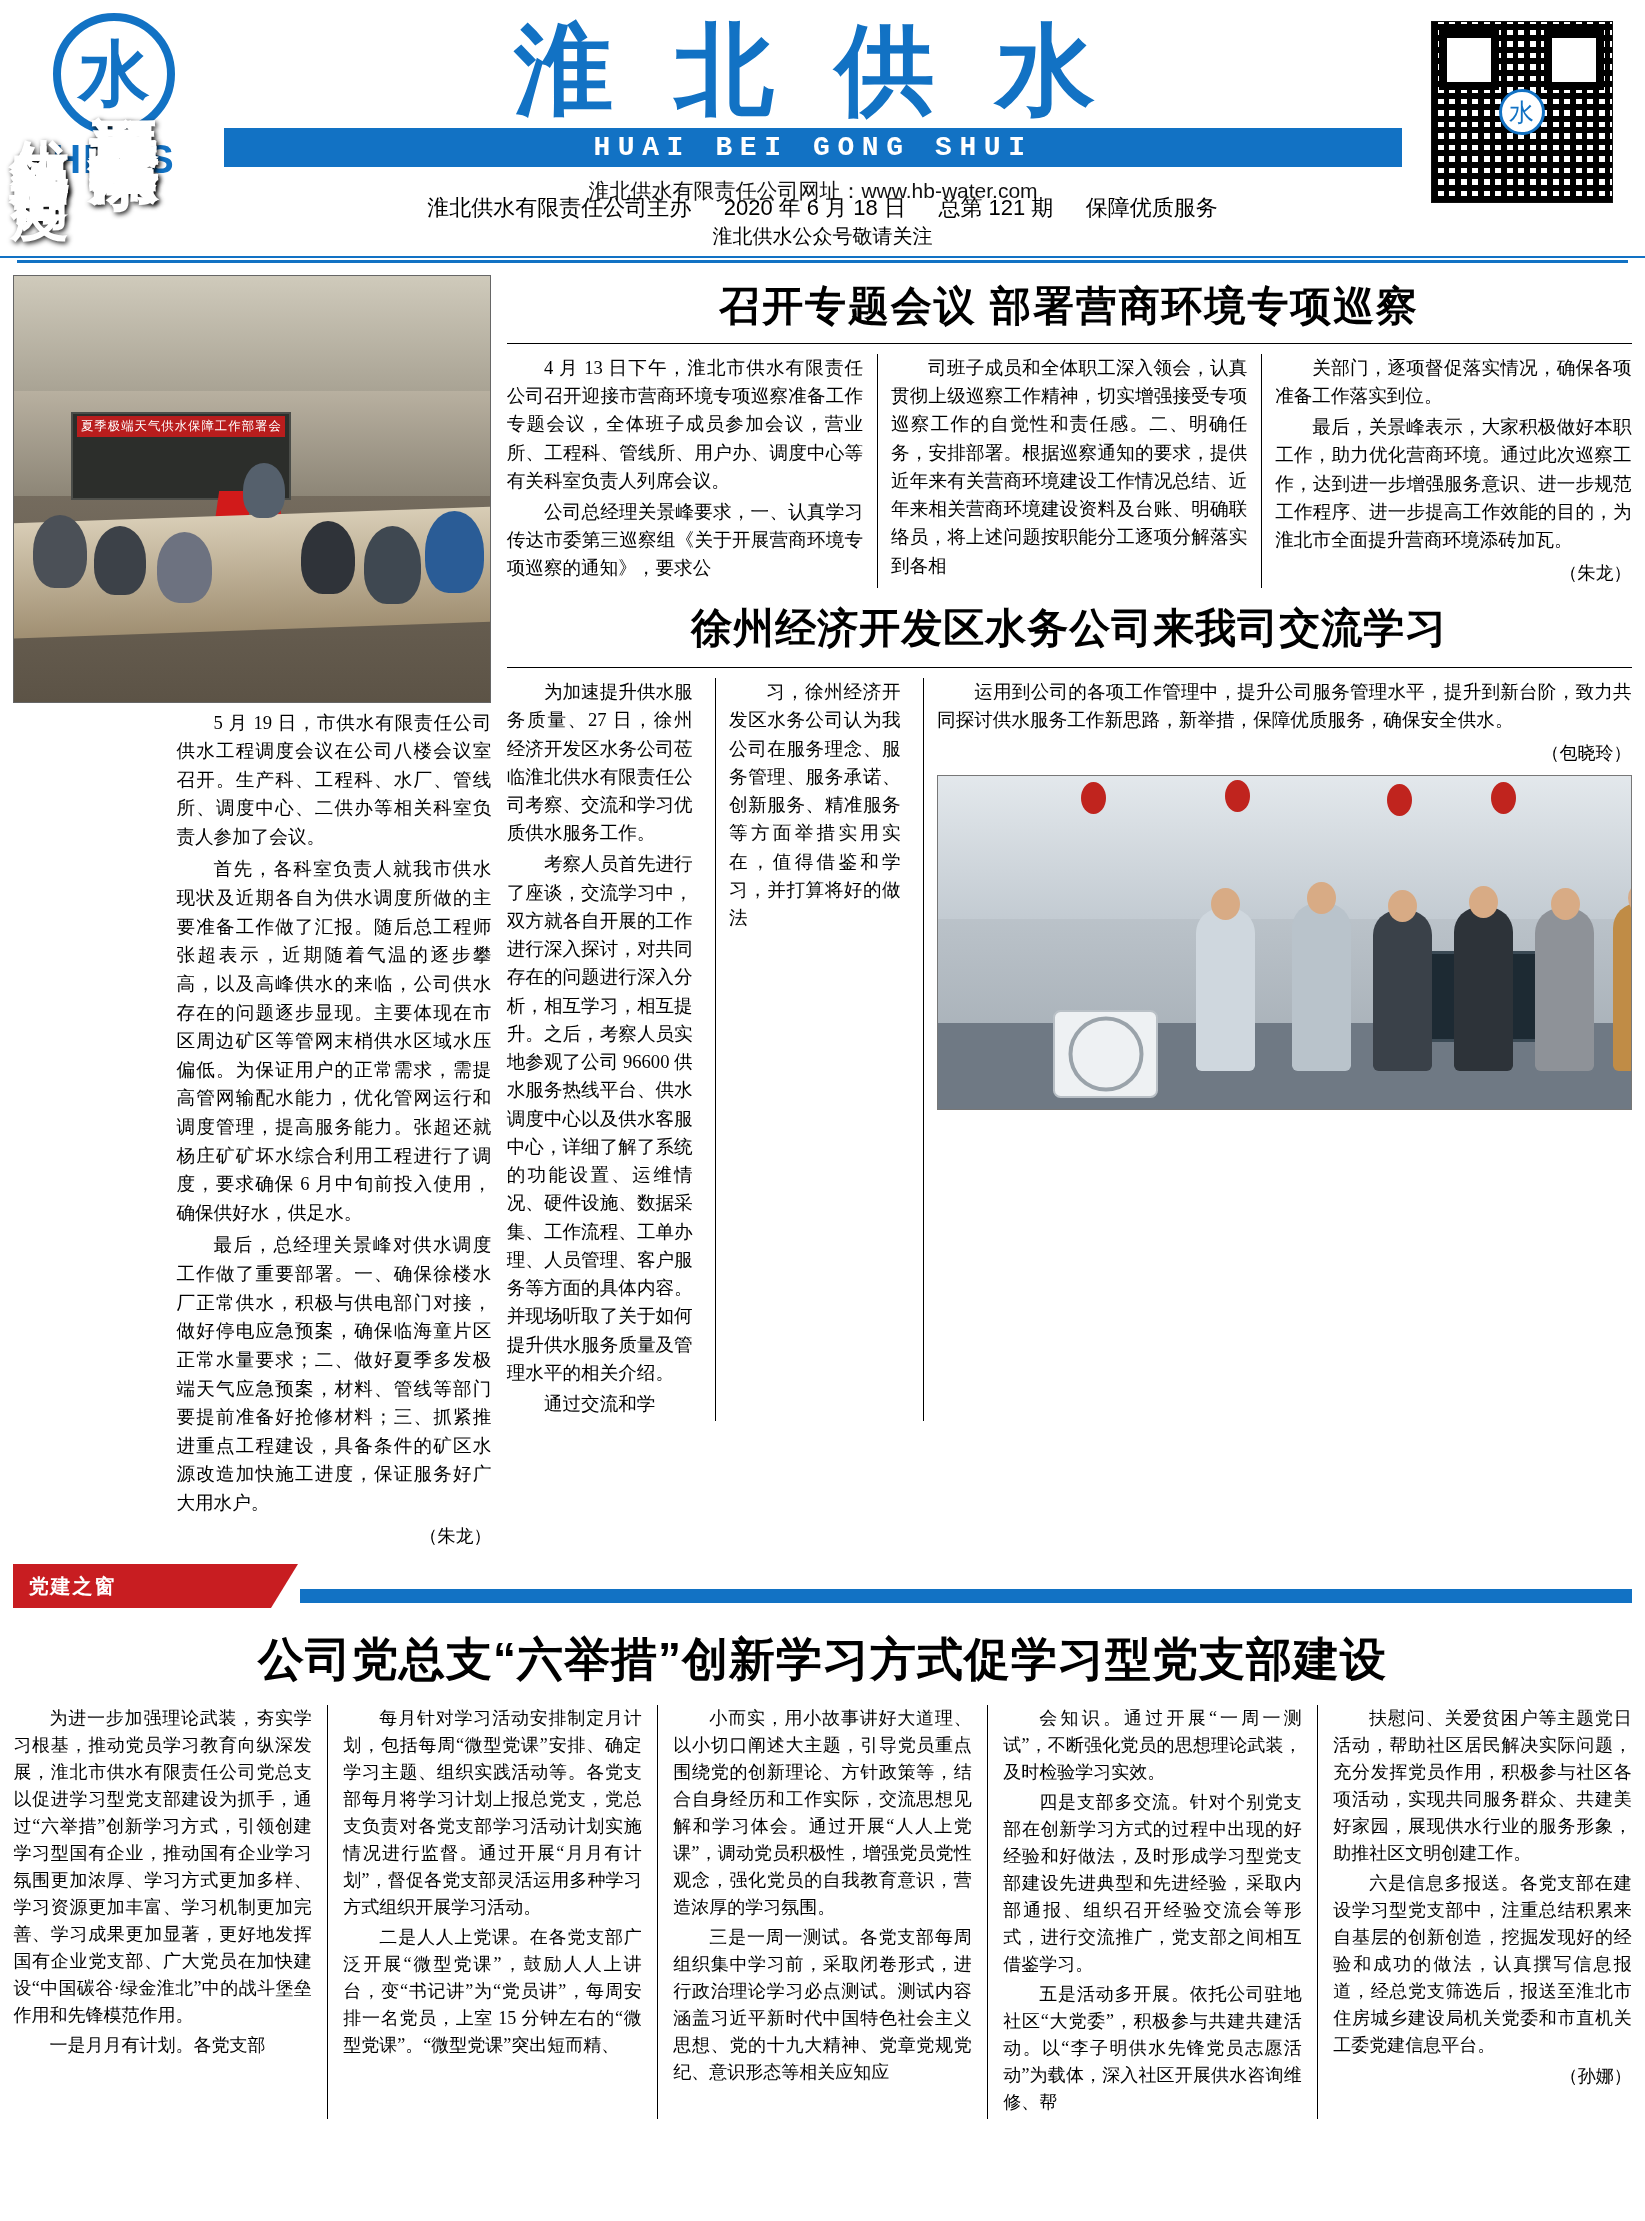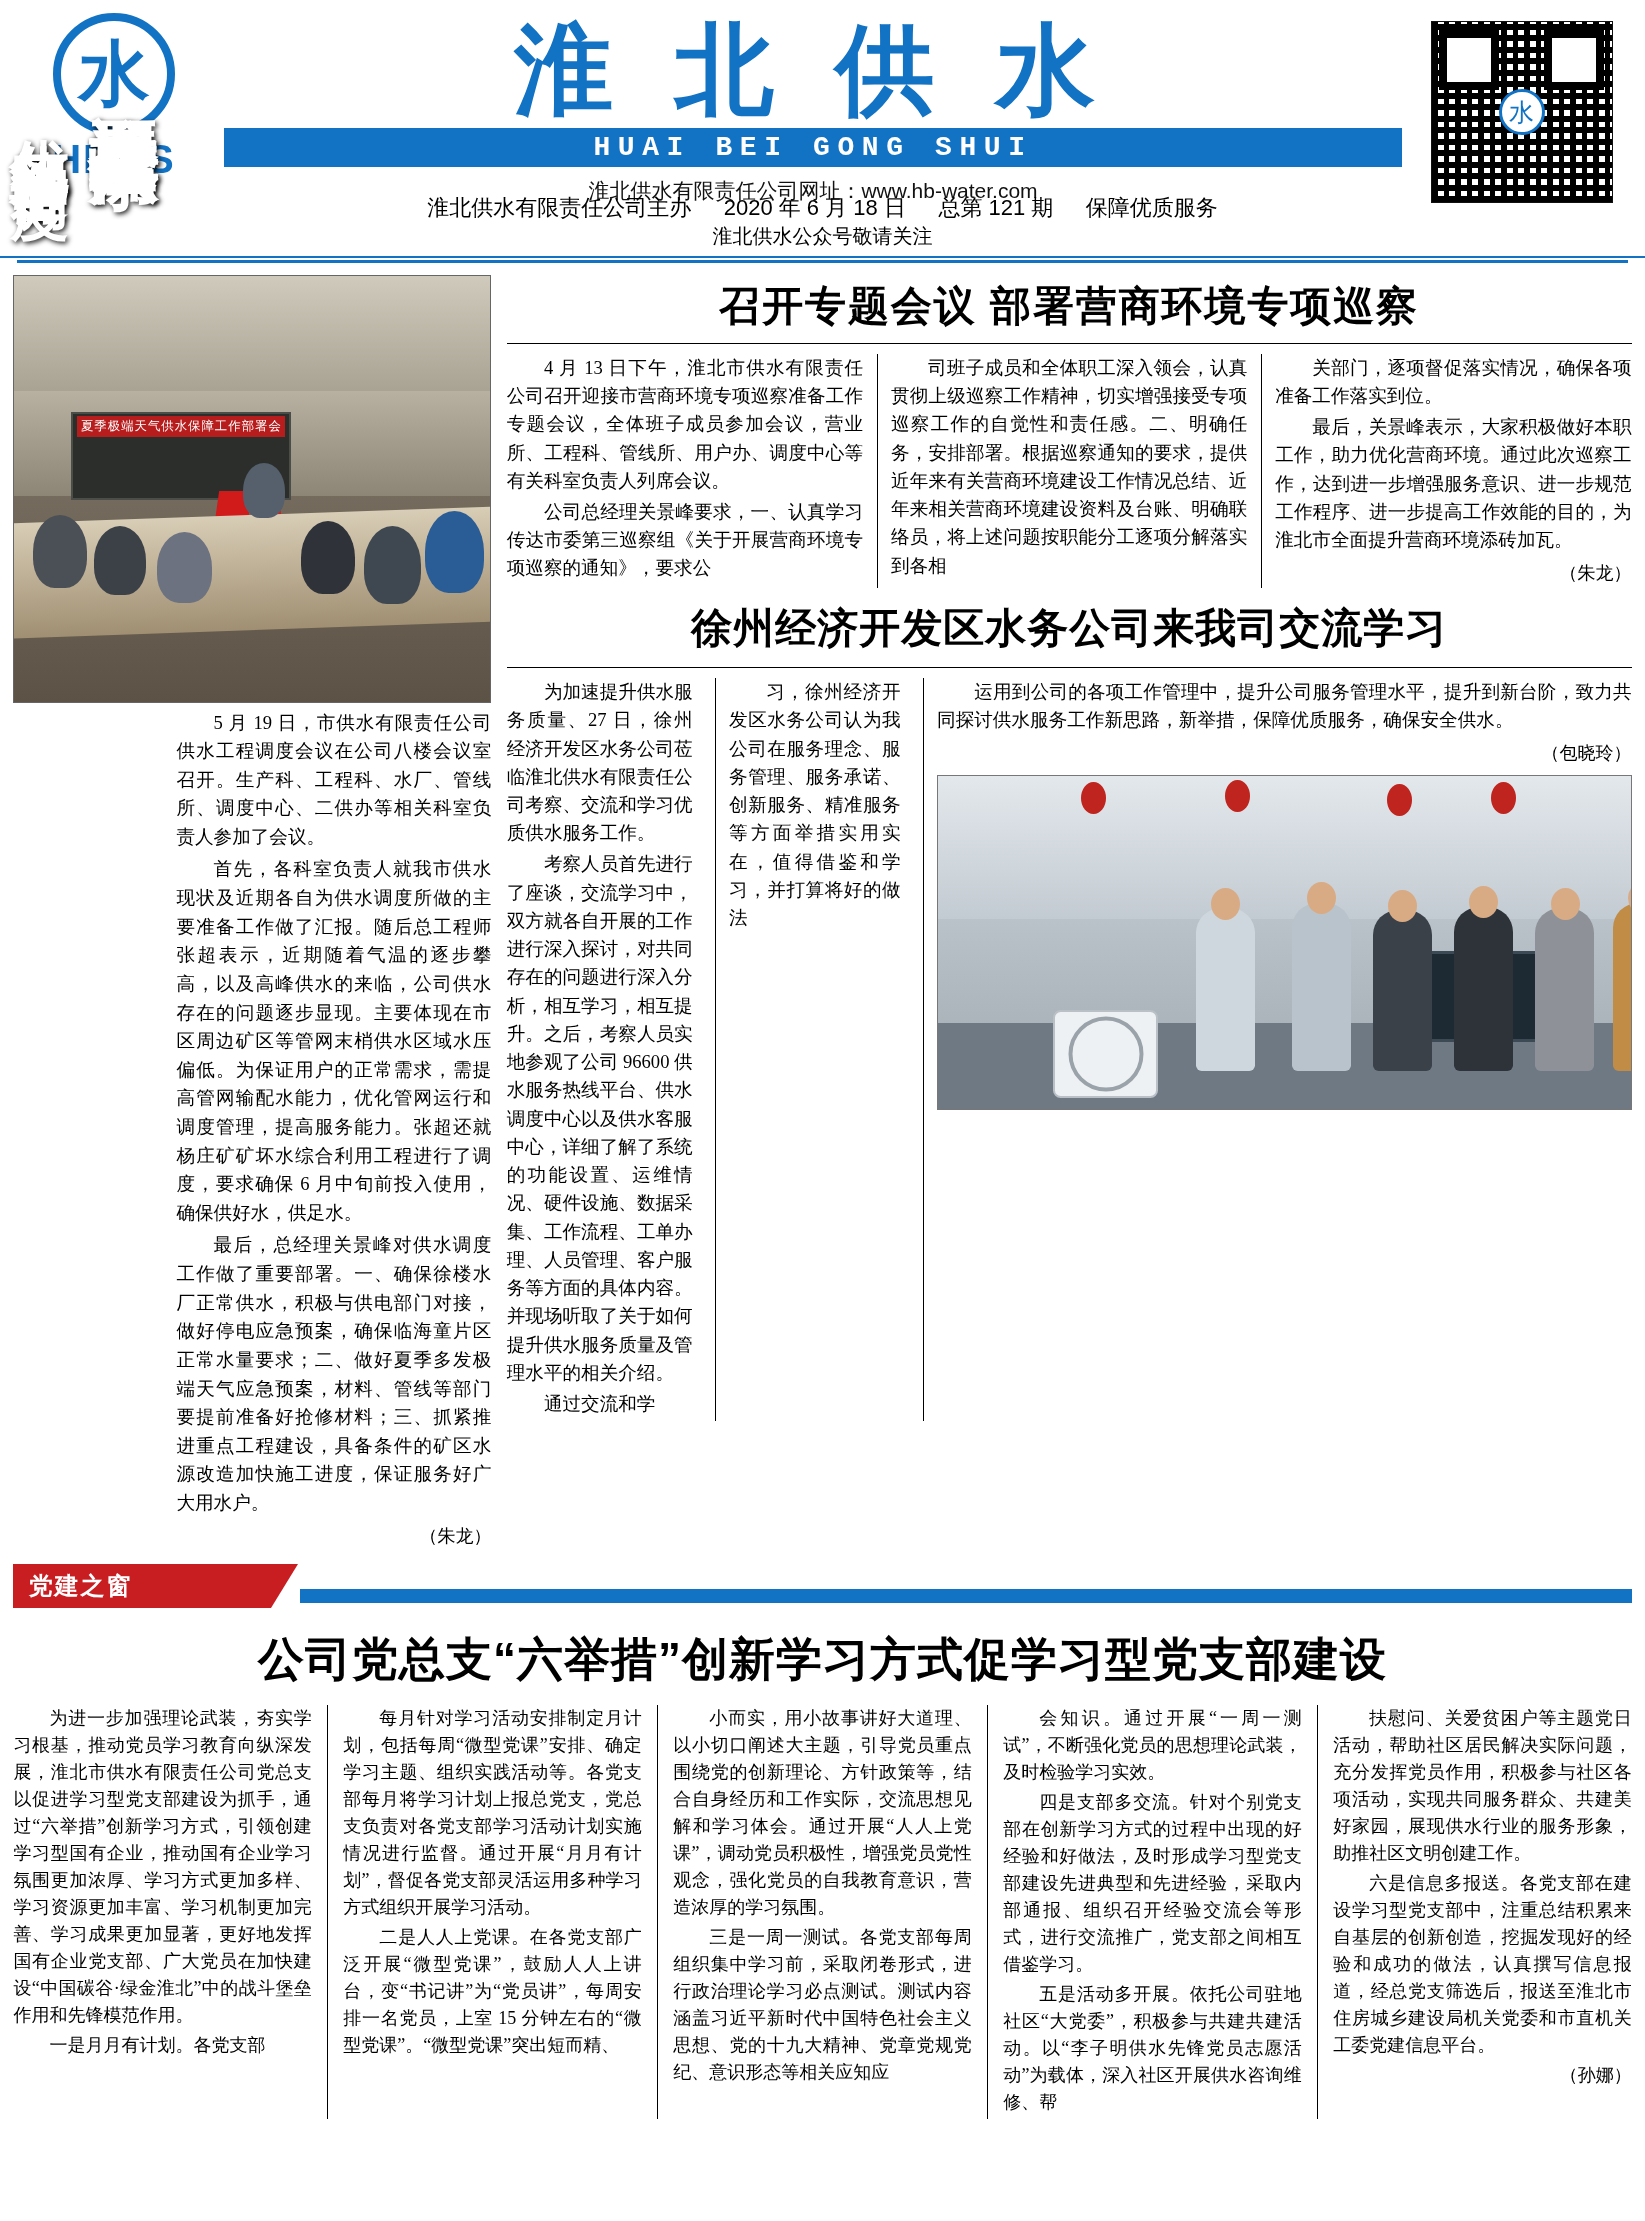--- a/index.html
+++ b/index.html
@@ -160,39 +160,39 @@
   .photo2 .fan{position:absolute;left:115px;bottom:11.5px;width:105px;height:88px;background:#eef1f3;border:2.9px solid #b9c0c6;border-radius:7.6px;}
   .photo2 .fan:after{content:"";position:absolute;left:50%;top:50%;transform:translate(-50%,-50%);width:67px;height:67px;border-radius:50%;border:4.8px solid #9aa3aa;}
   .photo2 .monitor{position:absolute;right:76px;bottom:67px;width:143px;height:91px;background:#1d2a33;border:3.8px solid #3b4a55;}
 
   
   .party-bar {
     margin:13.4px 13.4px 0 13.4px; position:relative; height:44px;
   }
   .party-bar .red {
     position:absolute;left:0;top:0;height:44px;width:258px;background:#c81d21;
-    color:#fff;font-size:24px;font-weight:bold;letter-spacing:1.9px;
+    color:#fff;font-size:20px;font-weight:bold;letter-spacing:1.9px;
     display:flex;align-items:center;padding-left:15.3px;
     font-family:"Liberation Sans", sans-serif;
   }
   .party-bar .red:after{content:"";position:absolute;right:-27px;top:0;border-top:44px solid #c81d21;border-right:27px solid transparent;}
   .party-bar .blue {
     position:absolute;left:287px;right:0;top:25px;height:13.4px;background:#1272c4;
   }
   .party-headline {
     text-align:center;font-size:46px;font-weight:bold;letter-spacing:1px;
     margin:21px 0 13.4px 0; font-family:"Liberation Sans", sans-serif;
   }
   .cols4 {
     display:flex; gap:15.3px; padding:0 13.4px; font-size:18px; line-height:1.5; text-align:justify;
   }
   .cols4 .c { flex:1 1 0; }
   .cols4 .c + .c { border-left:1px solid #000; padding-left:15.3px; }
   .cols4 p { margin:0 0 2.9px 0; text-indent:2em; }
-  .byline2 { text-align:right; font-size:18px; margin-top:3.8px;font-family:Liberation Mono, monospace; }
+  .byline2 { text-align:right; font-size:18px; margin-top:3.8px; }
 </style>
 </head>
 <body>
 
 <div class="masthead">
   <div class="logo-box">
     <div class="logo-circle">
       <span>水</span>
     </div>
     <div class="logo-text">HBGS</div>

